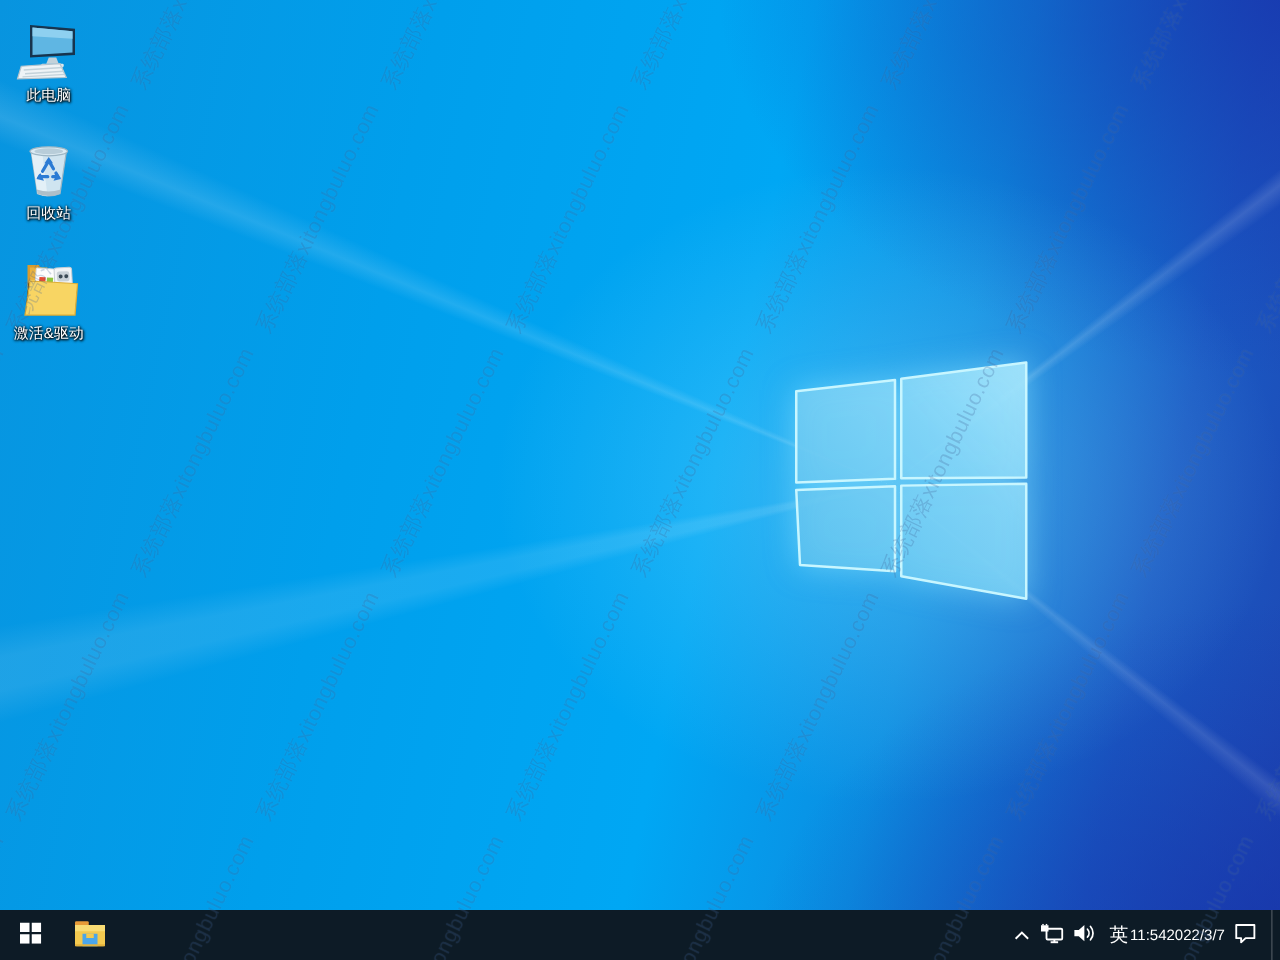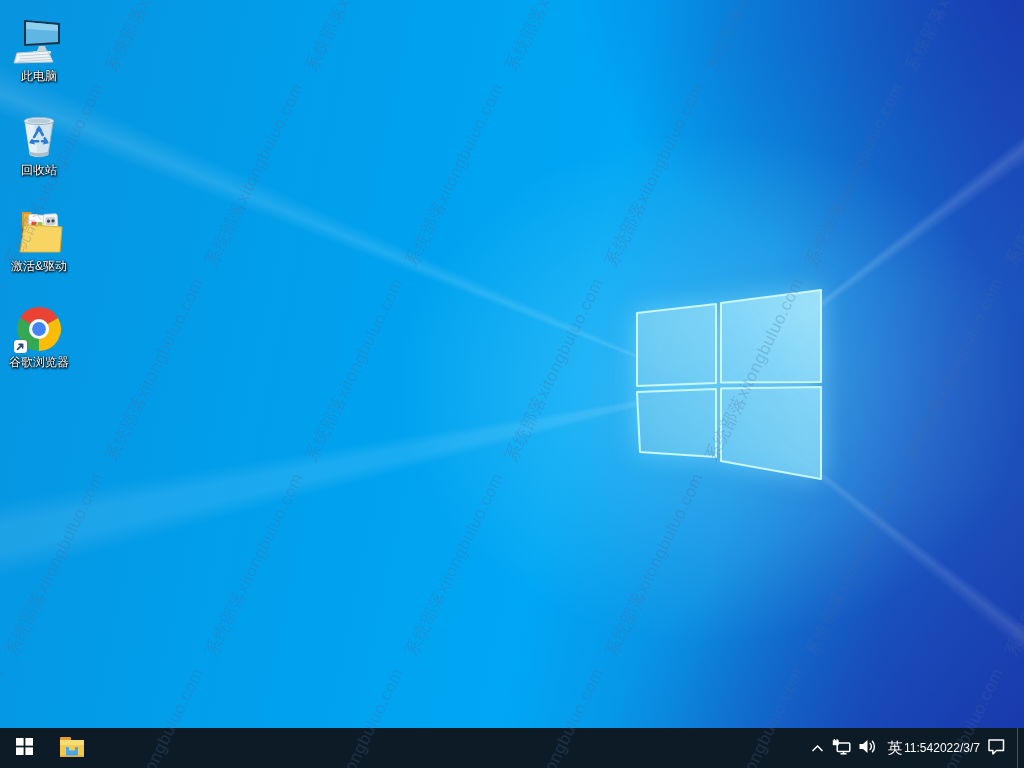--- a/index.html
+++ b/index.html
@@ -140,39 +140,20 @@
         <path d="M6,44 L10,16 h4 L12,44 z" fill="#f7cf59"></path>
         <path d="M6,44 L10,16 l2,0 36,2 -2,26 z" fill="none"></path>
         <path d="M6,44 L9,18 h5 l34,1.5 L46,44 z" fill="#f7d express"></path>
         <polygon points="6,44 10,17 15,17 48,19 46,44" fill="#f8d563"></polygon>
         <polygon points="6,44 10,17 15,17 48,19 46,44" fill="none" stroke="#dfae35" stroke-width="1"></polygon>
       </svg>
     </div>
     <div class="lbl">激活&amp;驱动</div>
   </div>
 
-  <div class="dicon" style="top:300px">
-    <div class="art">
-      <div class="chrome-wrap">
-        <svg width="46" height="46" viewBox="0 0 44 44">
-          <path d="M22,22 L3.8,11.5 A21,21 0 0 1 40.2,11.5 Z" fill="#ea4335"></path>
-          <path d="M22,22 L40.2,11.5 A21,21 0 0 1 22,43 Z" fill="#fbbc05"></path>
-          <path d="M22,22 L22,43 A21,21 0 0 1 3.8,11.5 Z" fill="#34a853"></path>
-          <circle cx="22" cy="22" r="9.6" fill="#ffffff"></circle>
-          <circle cx="22" cy="22" r="6.6" fill="#4285f4"></circle>
-        </svg>
-        <span class="shortcut-badge">
-          <svg width="11" height="11" viewBox="0 0 11 11">
-            <path d="M2.6,8.4 L7.6,3.4 M7.6,3.4 h-3.4 M7.6,3.4 v3.4" stroke="#24476e" stroke-width="1.7" fill="none" stroke-linecap="round" stroke-linejoin="round"></path>
-          </svg>
-        </span>
-      </div>
-    </div>
-    <div class="lbl">谷歌浏览器</div>
-  </div>
 
   <div class="watermark-layer" id="watermark-layer">
       <span class="wm" style="left: -100px; top: 65px;">系统部落xitongbuluo.com</span>
       <span class="wm" style="left: 100px; top: 65px;">系统部落xitongbuluo.com</span>
       <span class="wm" style="left: 300px; top: 65px;">系统部落xitongbuluo.com</span>
       <span class="wm" style="left: 500px; top: 65px;">系统部落xitongbuluo.com</span>
       <span class="wm" style="left: 700px; top: 65px;">系统部落xitongbuluo.com</span>
       <span class="wm" style="left: 900px; top: 65px;">系统部落xitongbuluo.com</span>
       <span class="wm" style="left: 0px; top: 260px;">系统部落xitongbuluo.com</span>
       <span class="wm" style="left: 200px; top: 260px;">系统部落xitongbuluo.com</span>

